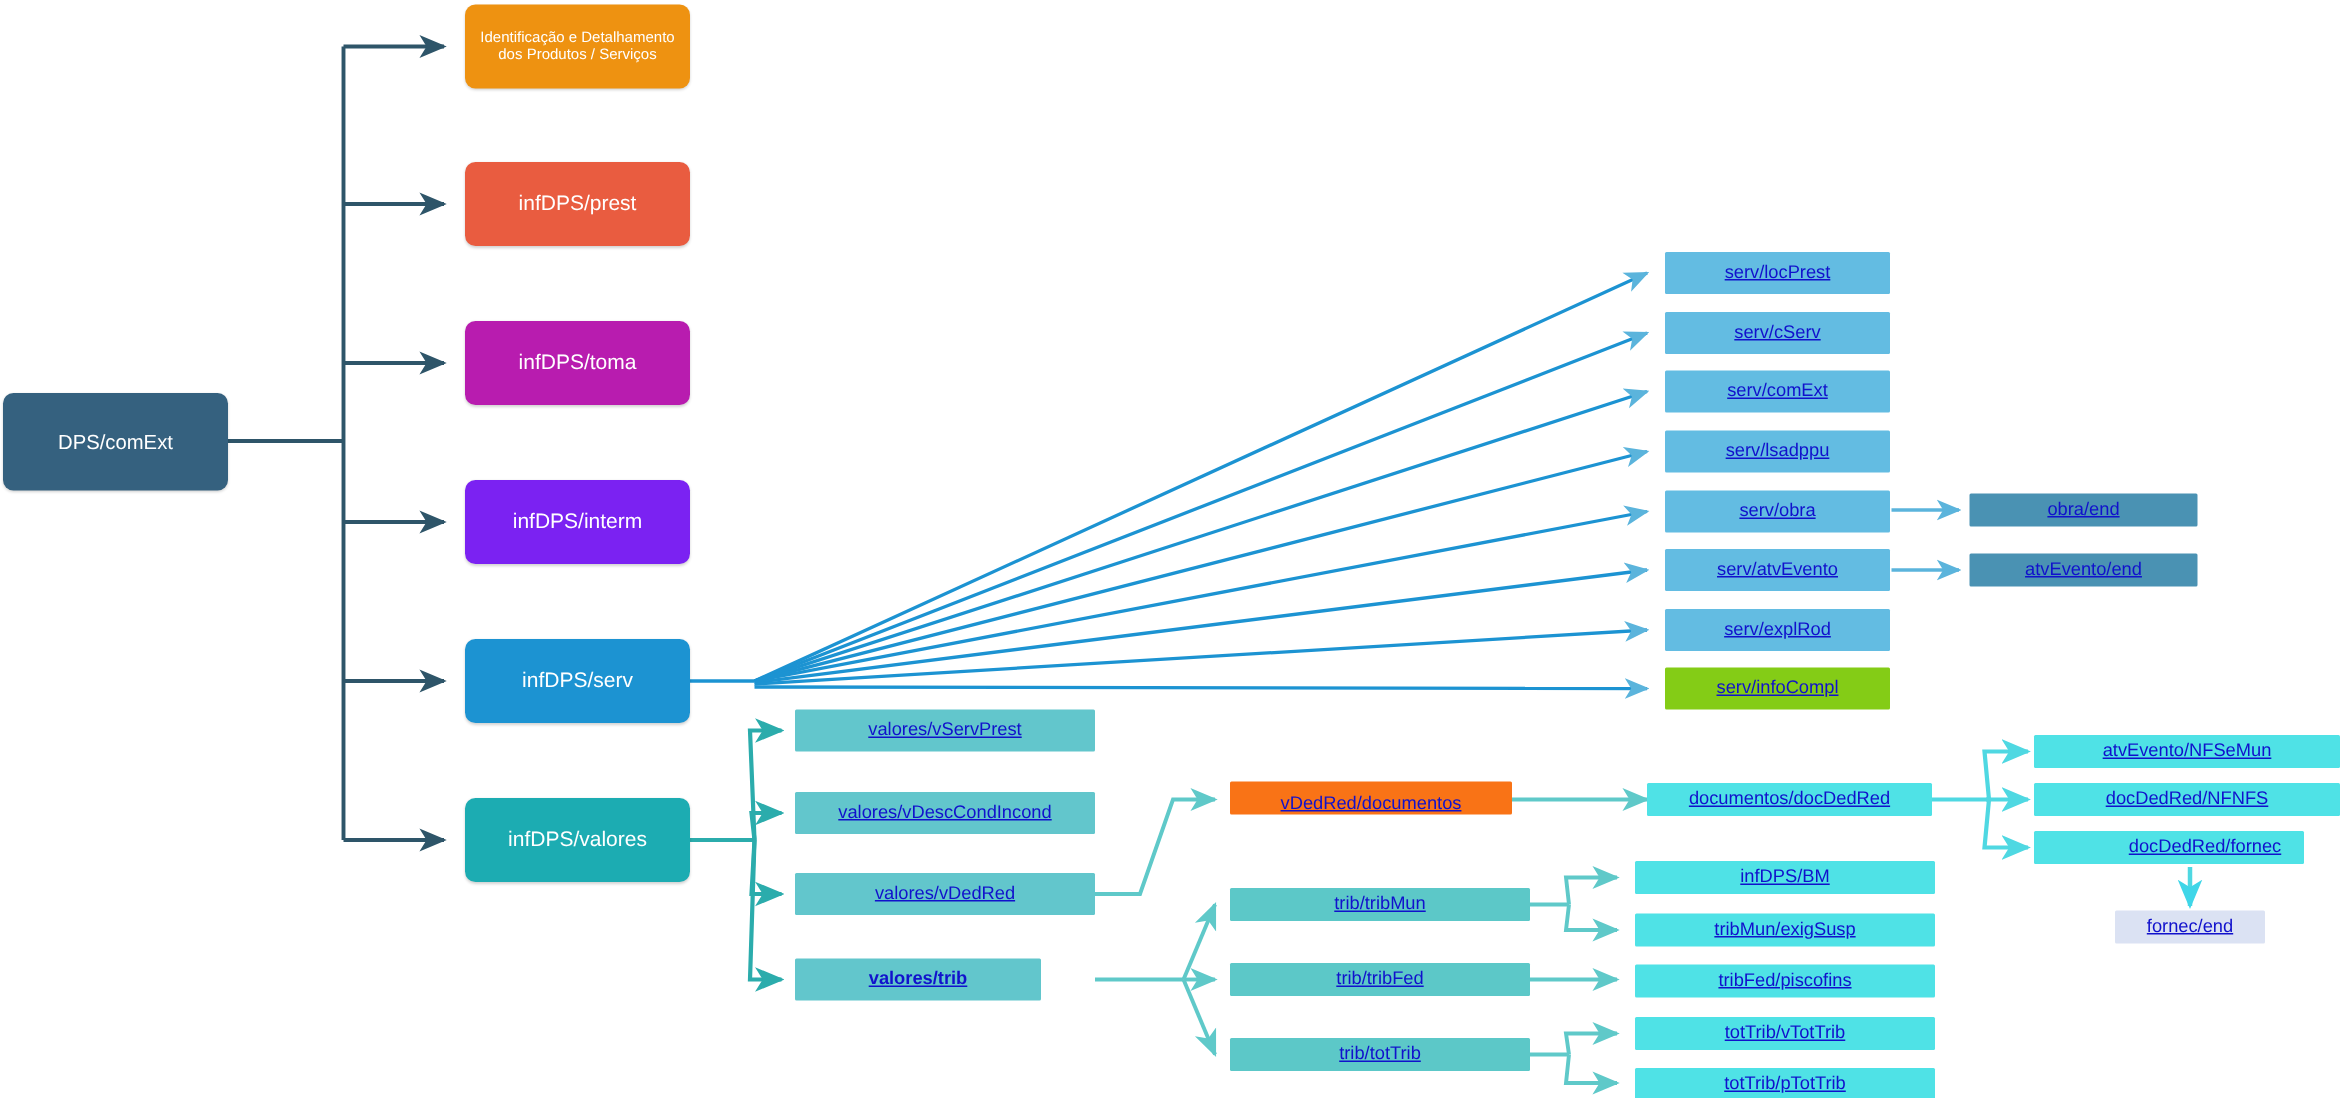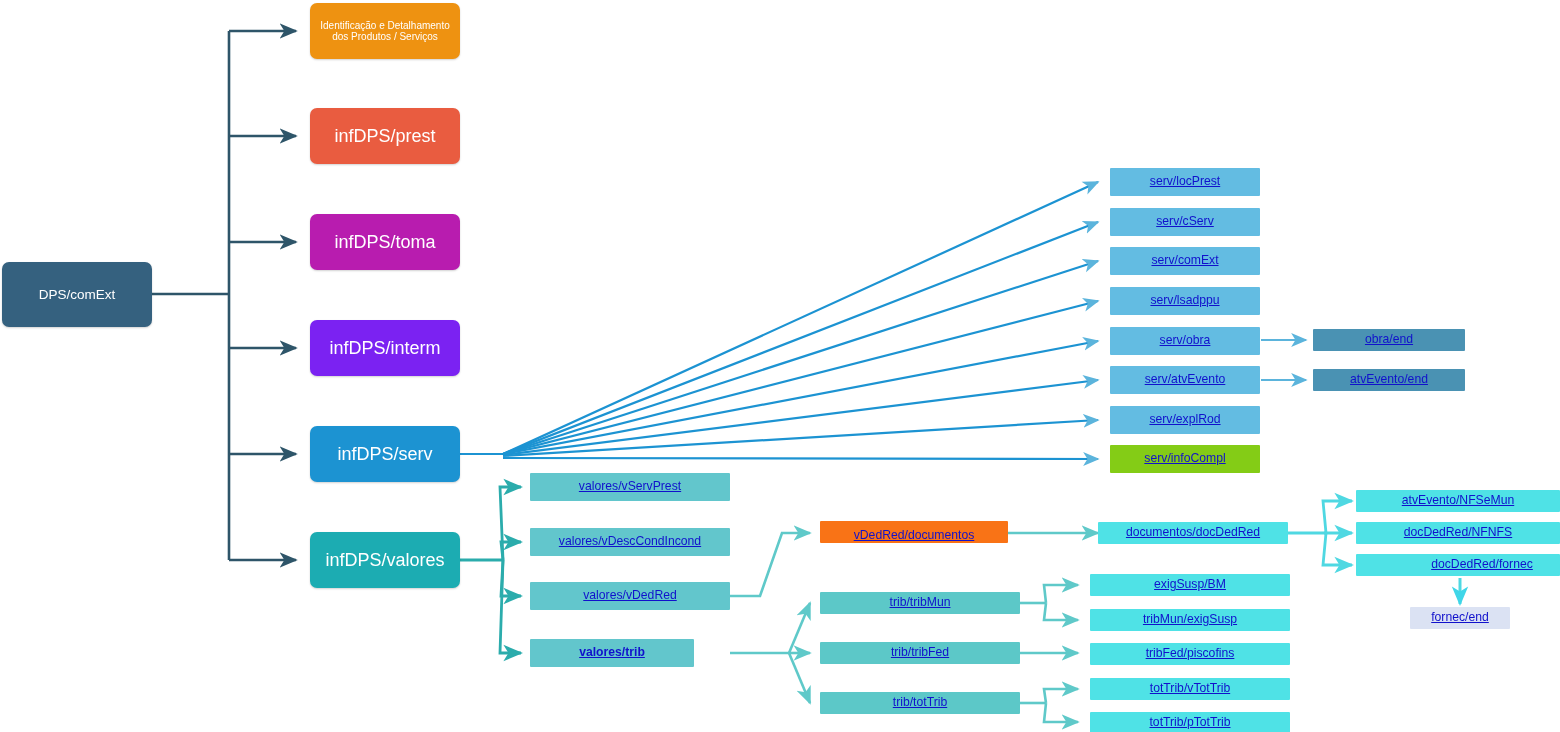--- a/index.html
+++ b/index.html
@@ -2,21 +2,21 @@
 <html><head>
 <meta charset="utf-8">
 <style>
   html,body{margin:0;padding:0;background:#ffffff;}
   body{font-family:"Liberation Sans","DejaVu Sans",sans-serif;}
   #canvas{position:relative;width:1560px;height:732px;background:#ffffff;overflow:hidden;}
   #edges{position:absolute;left:0;top:0;width:1560px;height:732px;}
   .node{position:absolute;box-sizing:border-box;display:flex;align-items:center;
         justify-content:center;text-align:center;line-height:1.12;}
   
-  .card{border-radius:7px;color:#ffffff;font-size:18px;font-weight:400;
+  .card{border-radius:7px;color:#ffffff;font-size:14px;font-weight:400;
         box-shadow:0 1px 2px rgba(0,0,0,.18);padding:2px 6px;}
   .card.root{font-size:13.5px;}
   
   .lbox{color:#1111cc;font-size:12.2px;font-weight:400;border-radius:1px;}
   .lbox span{text-decoration:underline;text-underline-offset:1px;}
   .multi{font-size:10px;}
 </style>
 </head>
 <body>
 
@@ -205,42 +205,42 @@
     </div>
   <div class="node lbox" style="left:820px;top:692px;width:200px;height:22px;background:#5CC8C8;">
     <span>trib/totTrib</span>
     </div>
 
   <div class="node lbox" style="left:1098px;top:522px;width:190px;height:22px;background:#4FE2E6;">
     <span>documentos/docDedRed</span>
     </div>
 
   <div class="node lbox" style="left:1090px;top:574px;width:200px;height:22px;background:#4FE2E6;">
-    <span>exigSusp/BM</span>
+    <span>infDPS/BM</span>
     </div>
   <div class="node lbox" style="left:1090px;top:609px;width:200px;height:22px;background:#4FE2E6;">
     <span>tribMun/exigSusp</span>
     </div>
   <div class="node lbox" style="left:1090px;top:643px;width:200px;height:22px;background:#4FE2E6;">
     <span>tribFed/piscofins</span>
     </div>
   <div class="node lbox" style="left:1090px;top:678px;width:200px;height:22px;background:#4FE2E6;">
     <span>totTrib/vTotTrib</span>
     </div>
   <div class="node lbox" style="left:1090px;top:712px;width:200px;height:22px;background:#4FE2E6;">
     <span>totTrib/pTotTrib</span>
     </div>
 
   <div class="node lbox" style="left:1356px;top:490px;width:204px;height:22px;background:#4FE2E6;">
     <span>atvEvento/NFSeMun</span>
     </div>
   <div class="node lbox" style="left:1356px;top:522px;width:204px;height:22px;background:#4FE2E6;">
     <span>docDedRed/NFNFS</span>
     </div>
-  <div class="node lbox" style="left:1356px;top:554px;width:204px;height:22px;background:#4FE2E6;padding-left:48px;">
+  <div class="node lbox" style="left:1356px;top:554px;width:180px;height:22px;background:#4FE2E6;padding-left:48px;">
     <span>docDedRed/fornec</span>
     </div>
 
   <div class="node lbox" style="left:1410px;top:607px;width:100px;height:22px;background:#DBE2F3;">
     <span>fornec/end</span>
     </div>
 
 </div>
 
 </body></html>

